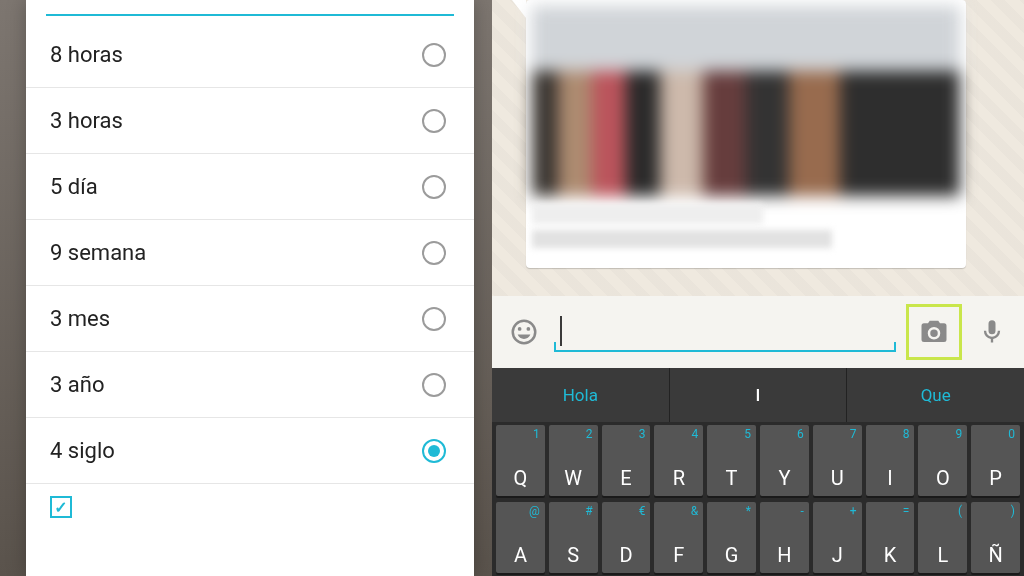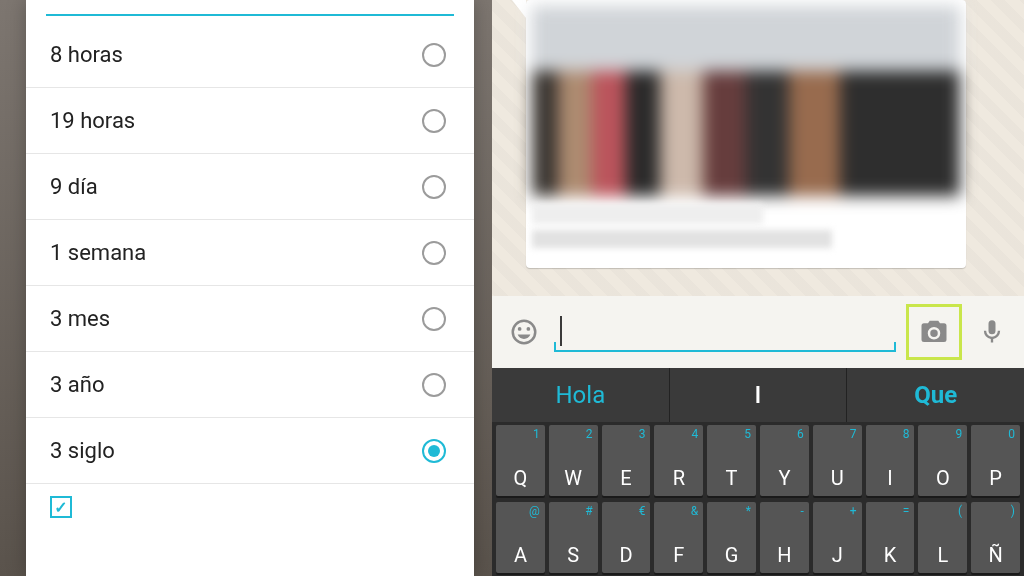--- a/index.html
+++ b/index.html
@@ -39,63 +39,63 @@
   .txt .line { position:absolute; left:0; right:0; bottom:4px; height:2px; background:#1fbad6; }
   .txt .line::before, .txt .line::after { content:""; position:absolute; bottom:0; width:2px; height:10px; background:#1fbad6; }
   .txt .line::before { left:0; } .txt .line::after { right:0; }
   .cursor { position:absolute; left:6px; bottom:10px; width:2px; height:30px; background:#3a3a3a; }
   .camera-box { width:56px; height:56px; border:3px solid #c9e64b; display:flex; align-items:center; justify-content:center; }
   .mic { width:40px; height:40px; display:flex; align-items:center; justify-content:center; }
 
   
   .kbd { position:absolute; left:0; right:0; bottom:0; top:368px; background:#2b2b2b; display:flex; flex-direction:column; }
   .sugs { height:54px; display:flex; }
-  .sug { flex:1; display:flex; align-items:center; justify-content:center; color:#1fbad6; font-size:24px; background:#3a3a3a; border-right:1px solid #222; cursor:pointer; }
-  .sug:last-child { border-right:none;font-weight:bold; }
+  .sug { flex:1; display:flex; align-items:center; justify-content:center; color:#1fbad6; font-size:17px; background:#3a3a3a; border-right:1px solid #222; cursor:pointer; }
+  .sug:last-child { border-right:none; }
   .sug.mid { color:#fff; font-weight:500; }
   .krow { flex:1; display:flex; gap:4px; padding:3px 4px; }
   .key { flex:1; min-width:0; background:#555; border-radius:2px; position:relative; box-shadow:0 2px 0 #1a1a1a; cursor:pointer; overflow:hidden; }
   .key .alt { position:absolute; top:2px; right:5px; font-size:12px; color:#1fbad6; }
   .key .main { position:absolute; bottom:6px; left:0; right:0; text-align:center; font-size:20px; color:#fff; }
 </style>
 </head>
 <body>
 
 <div class="stage">
 
   <div class="left">
     <div class="dialog">
       <div class="dialog-head"></div>
       <div id="opts">
           <div class="option">
             <span>8 horas</span>
             <span class="radio"></span>
           </div>
           <div class="option">
-            <span>19 horas</span>
-            <span class="radio"></span>
-          </div>
-          <div class="option">
-            <span>9 día</span>
-            <span class="radio"></span>
-          </div>
-          <div class="option">
-            <span>1 semana</span>
+            <span>3 horas</span>
+            <span class="radio"></span>
+          </div>
+          <div class="option">
+            <span>5 día</span>
+            <span class="radio"></span>
+          </div>
+          <div class="option">
+            <span>9 semana</span>
             <span class="radio"></span>
           </div>
           <div class="option">
             <span>3 mes</span>
             <span class="radio"></span>
           </div>
           <div class="option">
             <span>3 año</span>
             <span class="radio"></span>
           </div>
           <div class="option">
-            <span>3 siglo</span>
+            <span>4 siglo</span>
             <span class="radio sel">
               <span class="dot"></span>
             </span>
           </div>
         </div>
       <div class="check-row">
         <div class="check">
           <span>✓</span>
         </div>
       </div>

